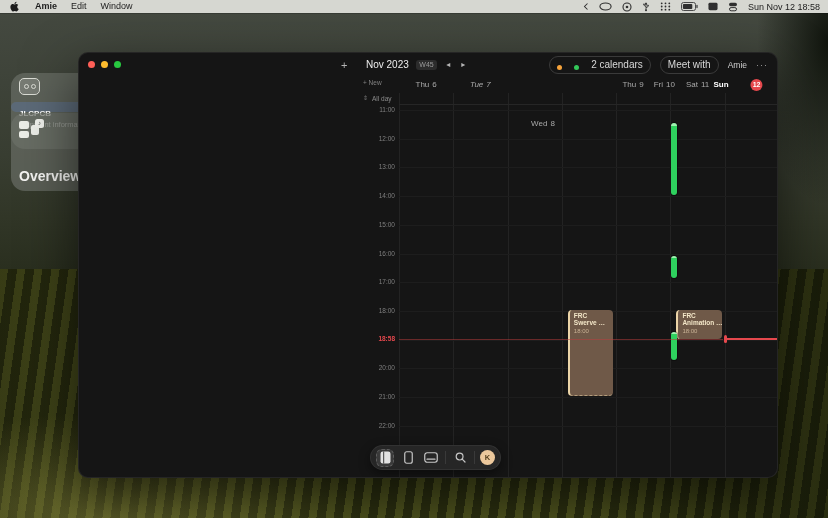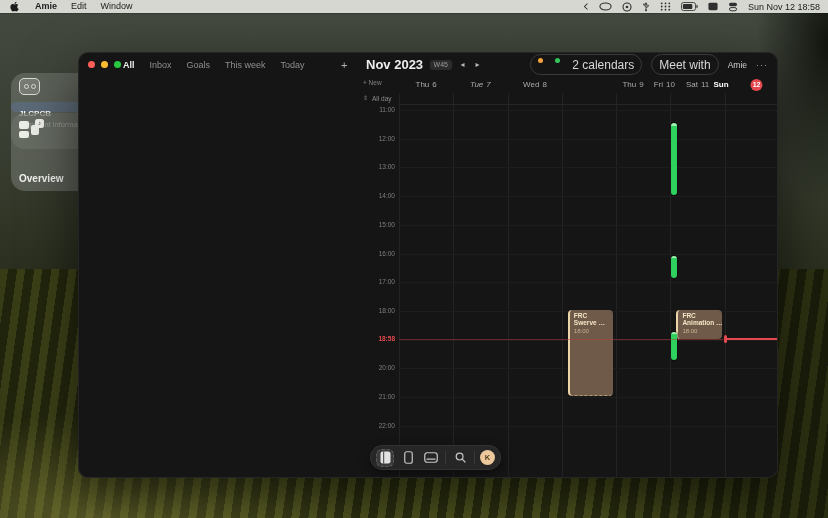--- a/index.html
+++ b/index.html
@@ -43,43 +43,43 @@
   .blue-strip { position:absolute; left:11px; top:102px; width:150px; height:10px;
     border-radius:5px; background:#3c5c92; z-index:4; }
   .widget.overview { top:113px; height:78px; padding:6px 8px; }
   .ov-grid { position:relative; width:30px; height:22px; }
   .ov-grid .sq { position:absolute; background:#eceee8; border-radius:2px; }
   .ov-sq1 { left:0; top:2px; width:10px; height:8px; }
   .ov-sq2 { left:0; top:12px; width:10px; height:7px; }
   .ov-sq3 { left:12px; top:6px; width:8px; height:10px; }
   .ov-badge { position:absolute; left:16px; top:0; width:9px; height:9px; border-radius:2.5px;
     background:#f0f1ec; color:#3a3f38; font-size:6px; line-height:9px; text-align:center; }
-  .ov-label { position:absolute; left:8px; bottom:7px; font-size:10px; font-weight:bold; color:#f4f4f2; }
+  .ov-label { position:absolute; left:8px; bottom:7px; font-size:14px; font-weight:bold; color:#f4f4f2; }
 
   
   .window { position:absolute; left:78px; top:52px; width:700px; height:426px;
     background:#151515; border-radius:10px; border:1px solid rgba(255,255,255,0.07);
     box-shadow:0 22px 55px rgba(0,0,0,0.6); z-index:20; overflow:hidden; }
 
   .win-header { position:absolute; left:0; top:0; right:0; height:23px; }
   .traffic { position:absolute; left:9px; top:8px; display:flex; gap:6px; }
   .tl { width:7px; height:7px; border-radius:50%; }
   .tl.red { background:#ff5f57; } .tl.yellow { background:#febc2e; } .tl.green { background:#28c840; }
   .tabs { position:absolute; left:44px; top:0; height:23px; display:flex; align-items:center; gap:15px; }
   .tab { font-size:9px; color:#8f8f8f; cursor:default; }
   .tab.active { color:#ededed; font-weight:bold; }
   .tab-add { position:absolute; left:262px; top:0; height:23px; display:flex; align-items:center;
     font-size:11px; color:#b5b5b5; }
   .nav-group { position:absolute; left:287px; top:0; height:23px; display:flex; align-items:center; gap:7px; }
-  .nav-month { font-size:13px; font-weight:bold; color:#ededed; }
+  .nav-month { font-size:10px; font-weight:normal; color:#ededed; }
   .nav-week { font-size:7px; color:#9a9a9a; background:#2c2c2c; border-radius:3px; padding:1.5px 3.5px; }
   .nav-arrow { font-size:8px; color:#b5b5b5; padding:0 2px; }
   .actions { position:absolute; right:9px; top:0; height:23px; display:flex; align-items:center; gap:9px; }
-  .pill { display:flex; align-items:flex-start; gap:12px; border:1px solid #3a3a3a; border-radius:99px;
-    padding:2.5px 7px; font-size:12px; color:#d8d8d8; }
+  .pill { display:flex; align-items:flex-end; gap:12px; border:1px solid #3a3a3a; border-radius:99px;
+    padding:2.5px 7px; font-size:10px; color:#d8d8d8; }
   .cal-dot { width:5px; height:5px; border-radius:50%; }
   .txt-btn { font-size:8.5px; color:#cfcfcf; }
   .more-btn { font-size:9px; color:#9f9f9f; letter-spacing:1px; }
 
   
   .new-btn { position:absolute; left:284px; top:26px; font-size:6.5px; color:#828282;
     display:flex; align-items:center; gap:2px; z-index:3; }
   .day-headers { position:absolute; left:320px; top:23px; right:0; height:17px; }
   .day-label { position:absolute; top:0; height:17px; transform:translateX(-50%);
     display:flex; align-items:center; gap:3px; font-size:8px; color:#a9a9a9; white-space:nowrap; }
@@ -224,27 +224,20 @@
     <div class="ov-label">Overview</div>
   </div>
 
   <div class="window">
     <div class="win-header">
       <div class="traffic">
         <span class="tl red"></span>
         <span class="tl yellow"></span>
         <span class="tl green"></span>
       </div>
-      <div class="tabs" id="tabs">
-          <div class="tab active">All</div>
-          <div class="tab">Inbox</div>
-          <div class="tab">Goals</div>
-          <div class="tab">This week</div>
-          <div class="tab">Today</div>
-        </div>
       <div class="tab-add">+</div>
       <div class="nav-group">
         <span class="nav-month">Nov 2023</span>
         <span class="nav-week">W45</span>
         <span class="nav-arrow">◂</span>
         <span class="nav-arrow">▸</span>
       </div>
       <div class="actions">
         <span class="pill">
           <span class="cal-dot" id="dot1" style="background: rgb(246, 163, 59);"></span>
@@ -260,21 +253,21 @@
     <div class="new-btn">+ New</div>
     <div class="day-headers" id="day-headers">
         <div class="day-label" style="left: 27.1429px;">
           <span class="dname">Thu</span>
           <span>6</span>
         </div>
         <div class="day-label" style="left: 81.4286px; font-style: italic;">
           <span class="dname">Tue</span>
           <span>7</span>
         </div>
-        <div class="day-label" style="left: 136px;">
+        <div class="day-label" style="left: 144px; margin-top: 39px;">
           <span class="dname">Wed</span>
           <span>8</span>
         </div>
         <div class="day-label" style="left: 190px; margin-left: 44px;">
           <span class="dname">Thu</span>
           <span>9</span>
         </div>
         <div class="day-label" style="left: 244.286px; margin-left: 21px;">
           <span class="dname">Fri</span>
           <span>10</span>

